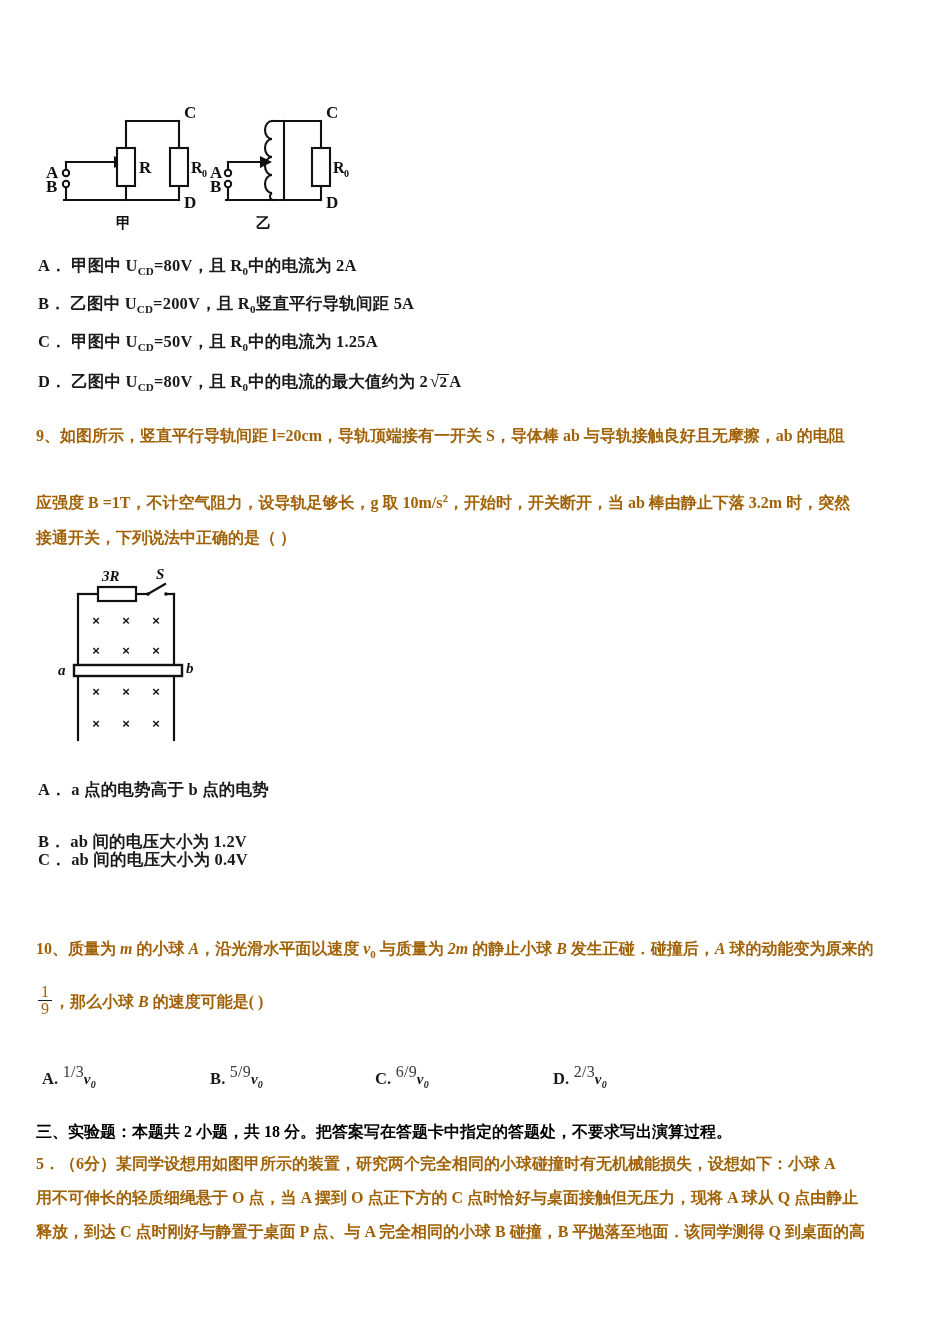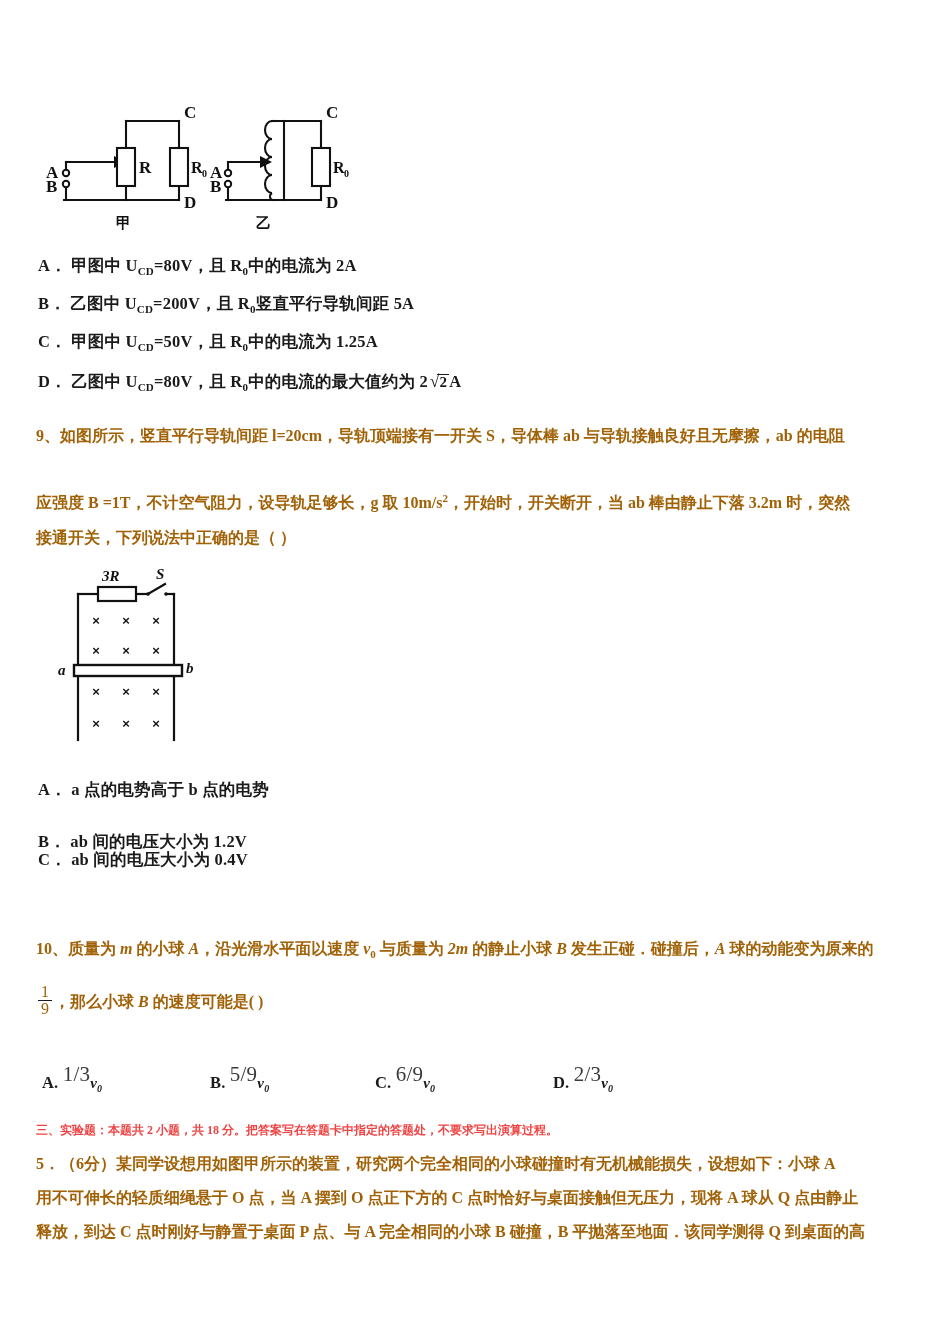--- a/index.html
+++ b/index.html
@@ -85,21 +85,21 @@
     font-size: 16px;
     font-weight: normal;
     line-height: 1.02;
     margin: 0 2px;
   }
   .vfrac .num { display: block; padding: 0 3px; }
   .vfrac .den { display: block; border-top: 1.4px solid #1a1a1a; padding: 0 3px; }
 
   
   .sfrac {
-    font-size: 21px;
+    font-size: 16px;
     font-weight: normal;
     font-family: "Liberation Serif", serif;
     position: relative;
     top: -7px;
     color: #3a3a3a;
   }
   .vzero {
     font-style: italic;
     font-weight: bold;
     font-size: 15px;
@@ -112,23 +112,23 @@
     left: 52px;
     top: 568px;
     width: 200px;
     height: 192px;
   }
   .fig-rails svg { display: block; }
 
   .sec-head {
     position: absolute;
     left: 36px;
-    font-size: 12px;
+    font-size: 16px;
     font-weight: bold;
-    color: #ef4444;
+    color: #000000;
     white-space: nowrap;
   }
 </style>
 </head>
 <body>
 
 <div class="page">
 
   <div class="fig-circuits">
     <svg width="310" height="130" viewBox="0 0 310 130" xmlns="http://www.w3.org/2000/svg">

